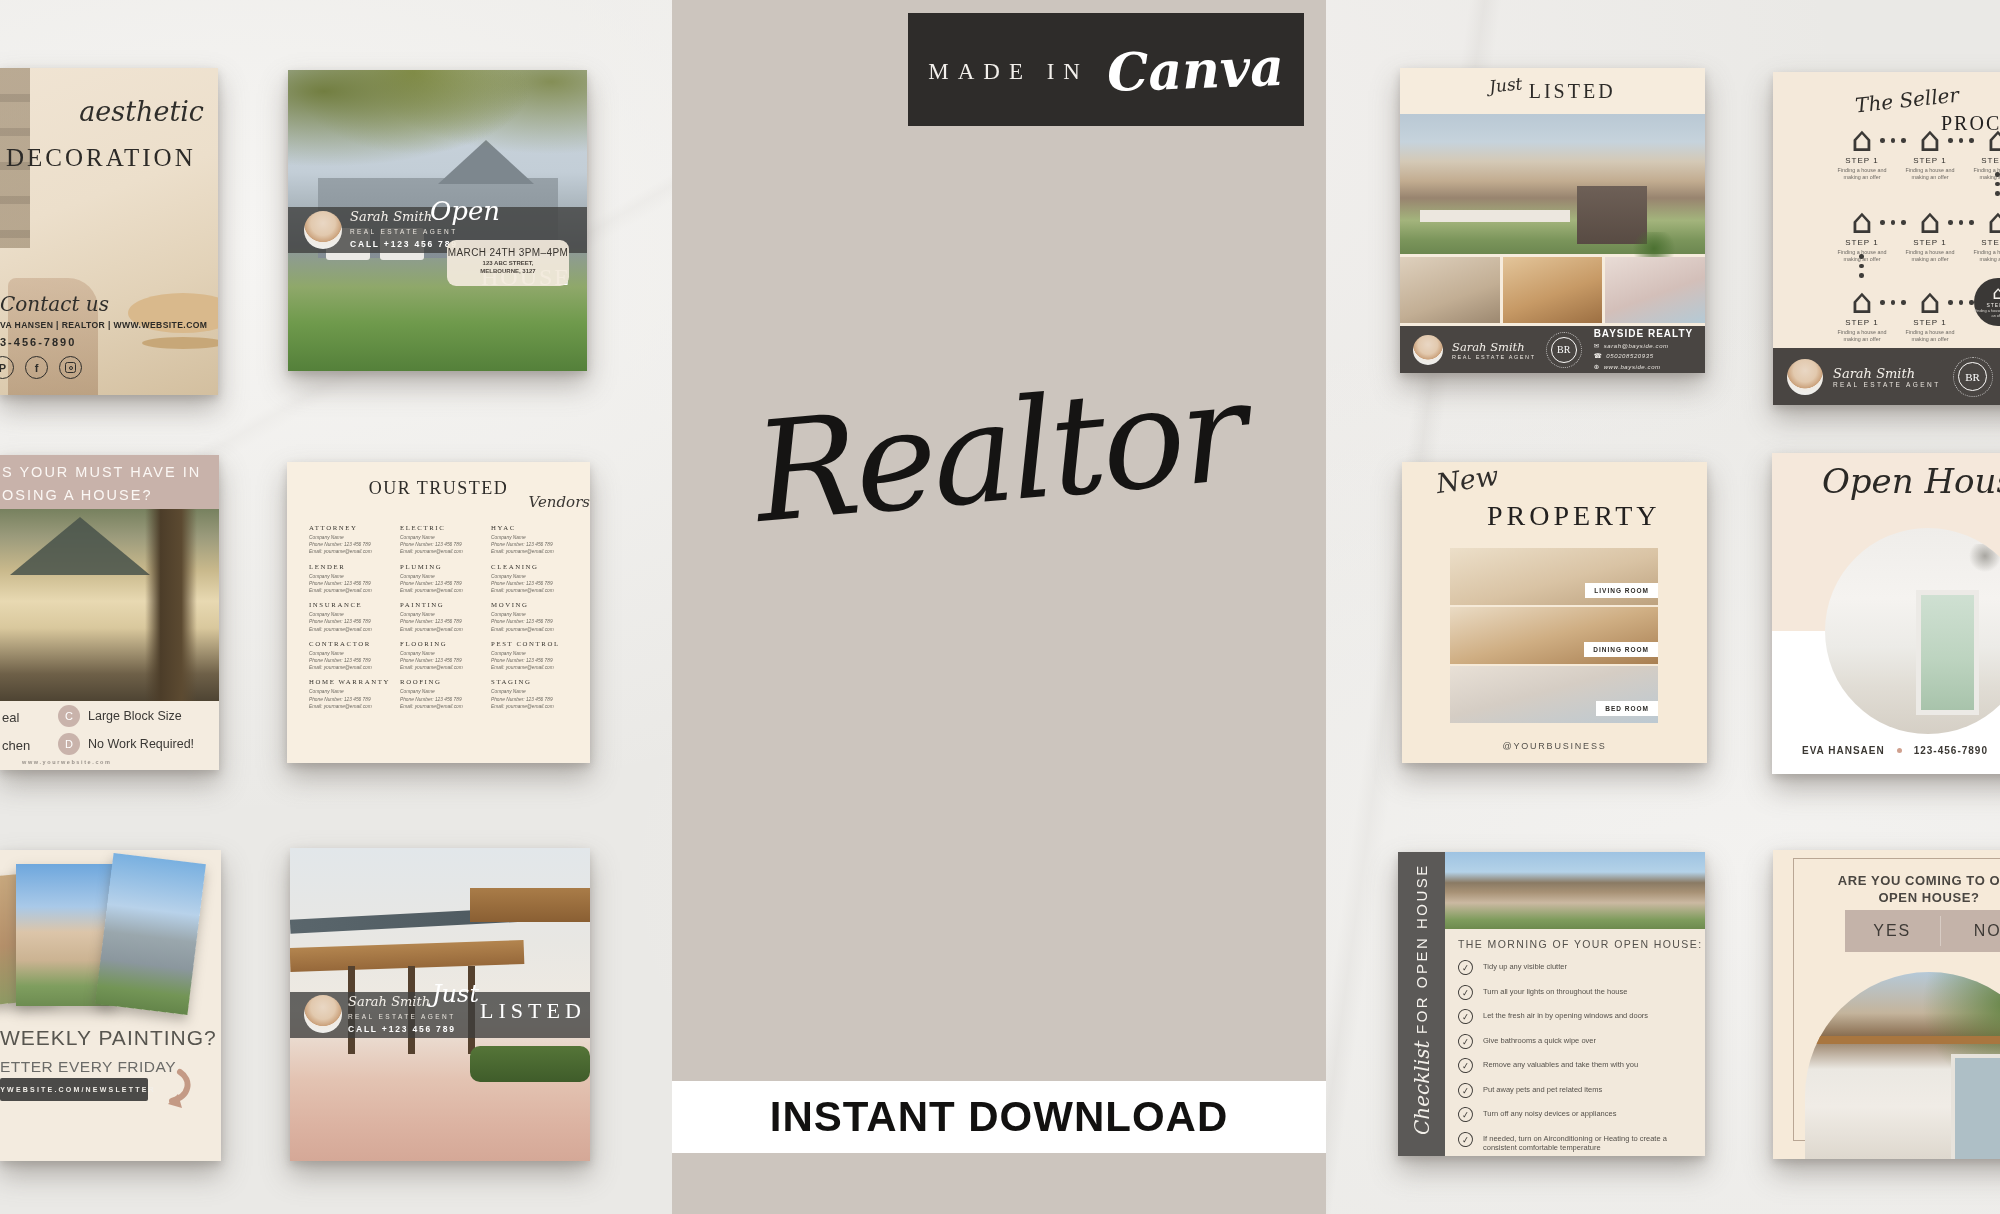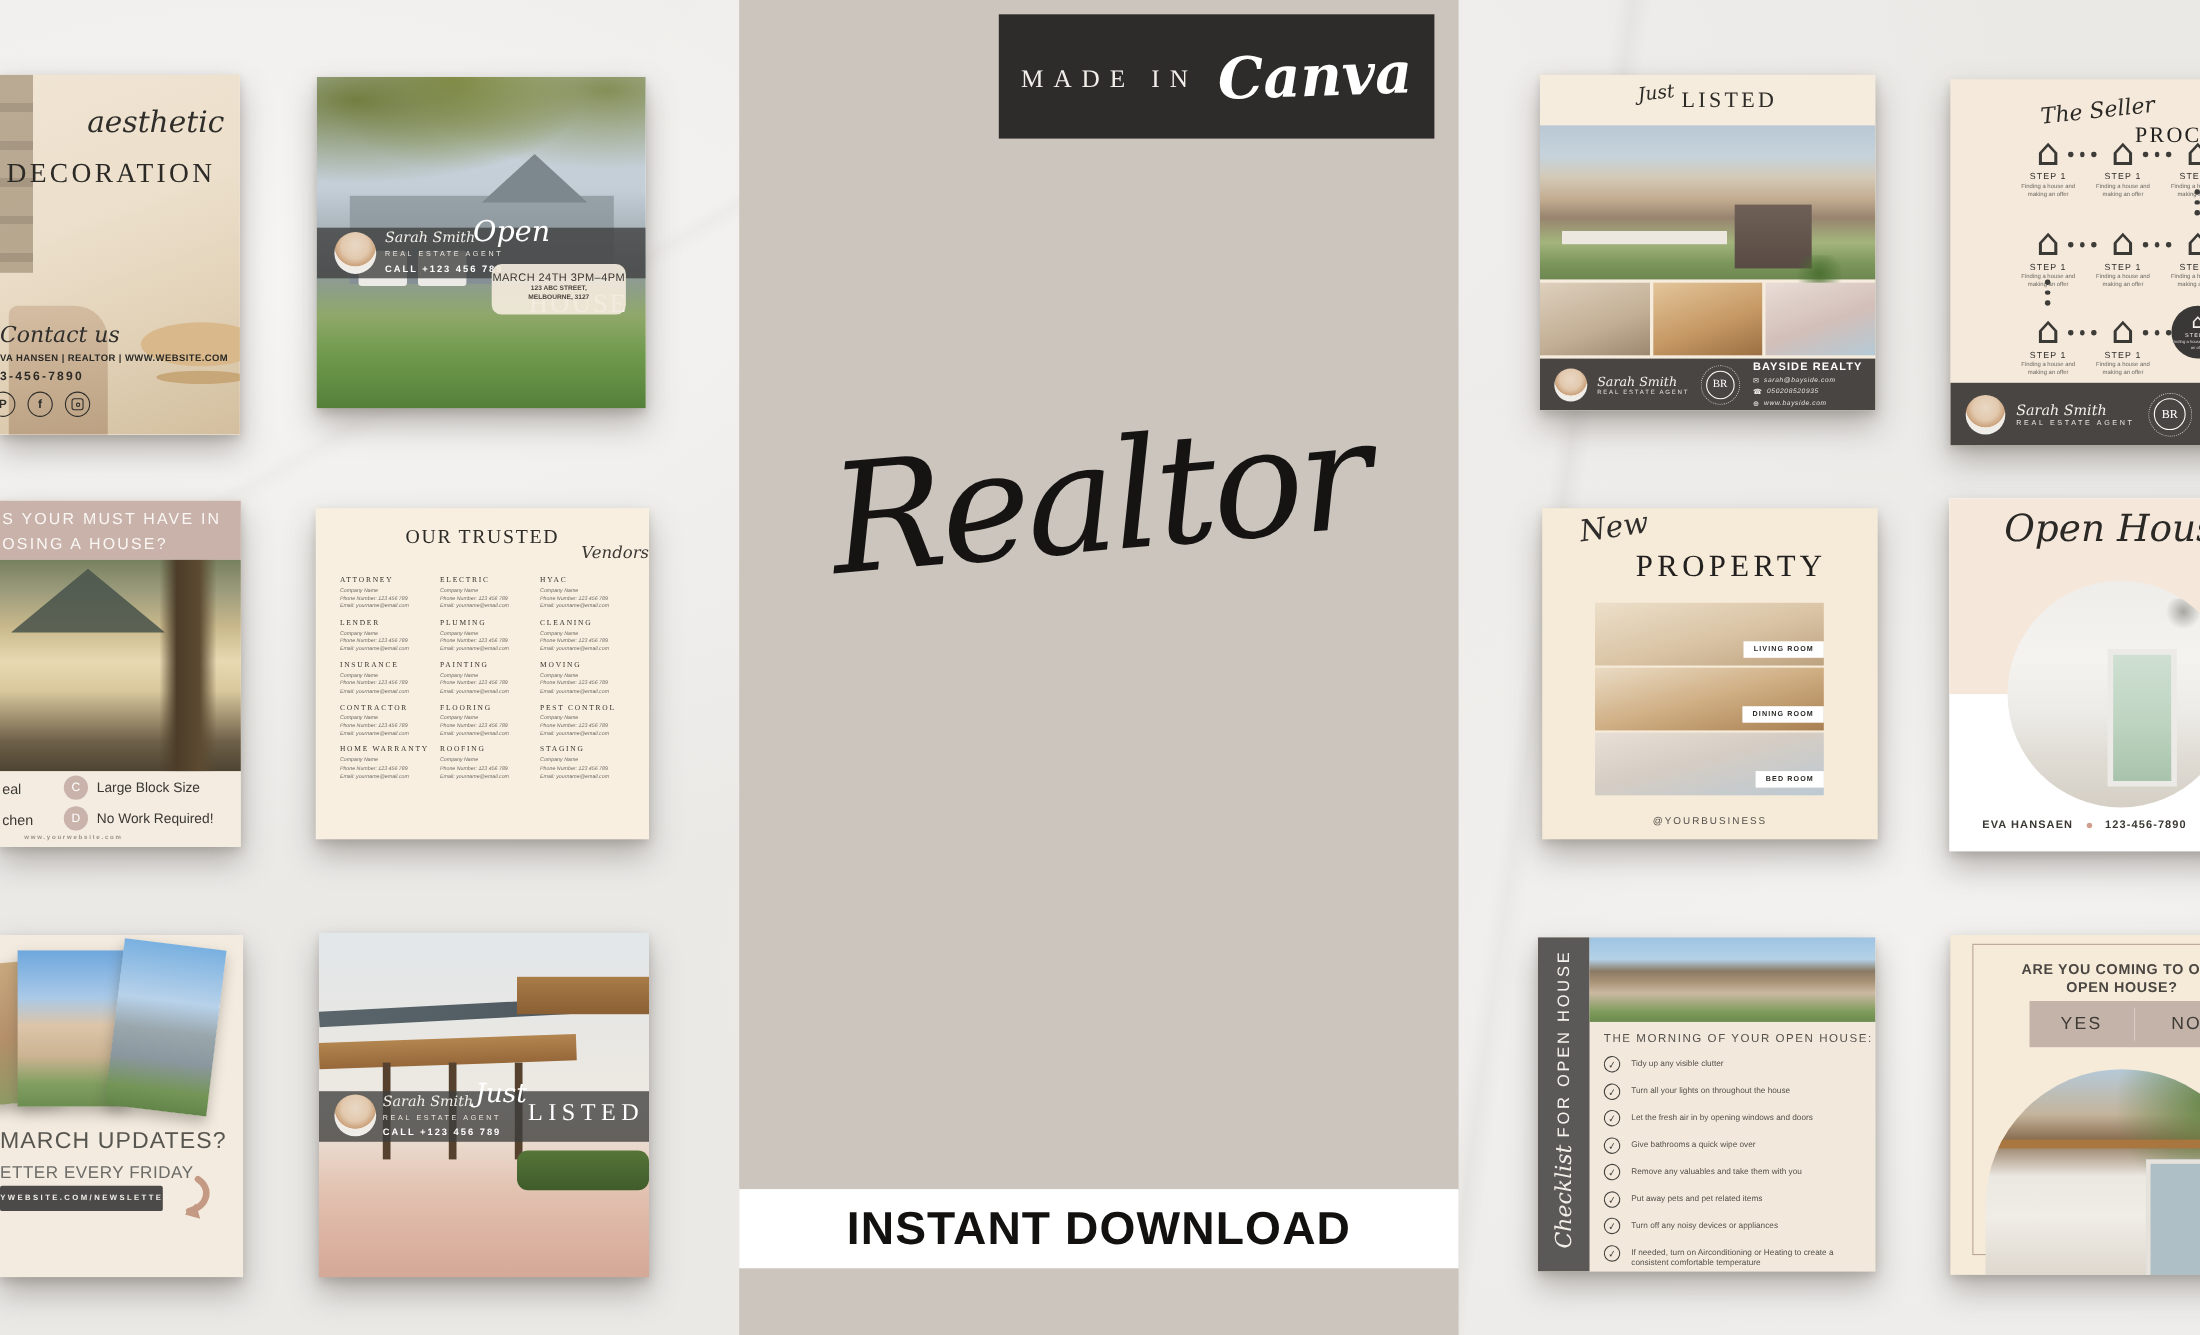--- a/index.html
+++ b/index.html
@@ -316,21 +316,21 @@
       <span class="letter">D</span>
       <span class="olabel">No Work Required!</span>
     </div>
     <div class="site">www.yourwebsite.com</div>
   </div>
 
   <div class="card cardC">
     <div class="ph p1"></div>
     <div class="ph p2"></div>
     <div class="ph p3"></div>
-    <div class="abs t1">MARCH UPDATES?</div>
+    <div class="abs t1">WEEKLY PAINTING?</div>
     <div class="abs t2">ETTER EVERY FRIDAY</div>
     <div class="abs pill">MYWEBSITE.COM/NEWSLETTER</div>
     <svg class="abs" style="left:150px;top:218px;" width="44" height="44" viewBox="0 0 44 44">
       <path d="M30 4 C 42 12, 40 28, 22 33" fill="none" stroke="#c49a85" stroke-width="6" stroke-linecap="round"></path>
       <path d="M28 26 L 18 36 L 32 40 Z" fill="#c49a85"></path>
     </svg>
   </div>
 
   <div class="card cardD">
     <div class="housebody"></div>

